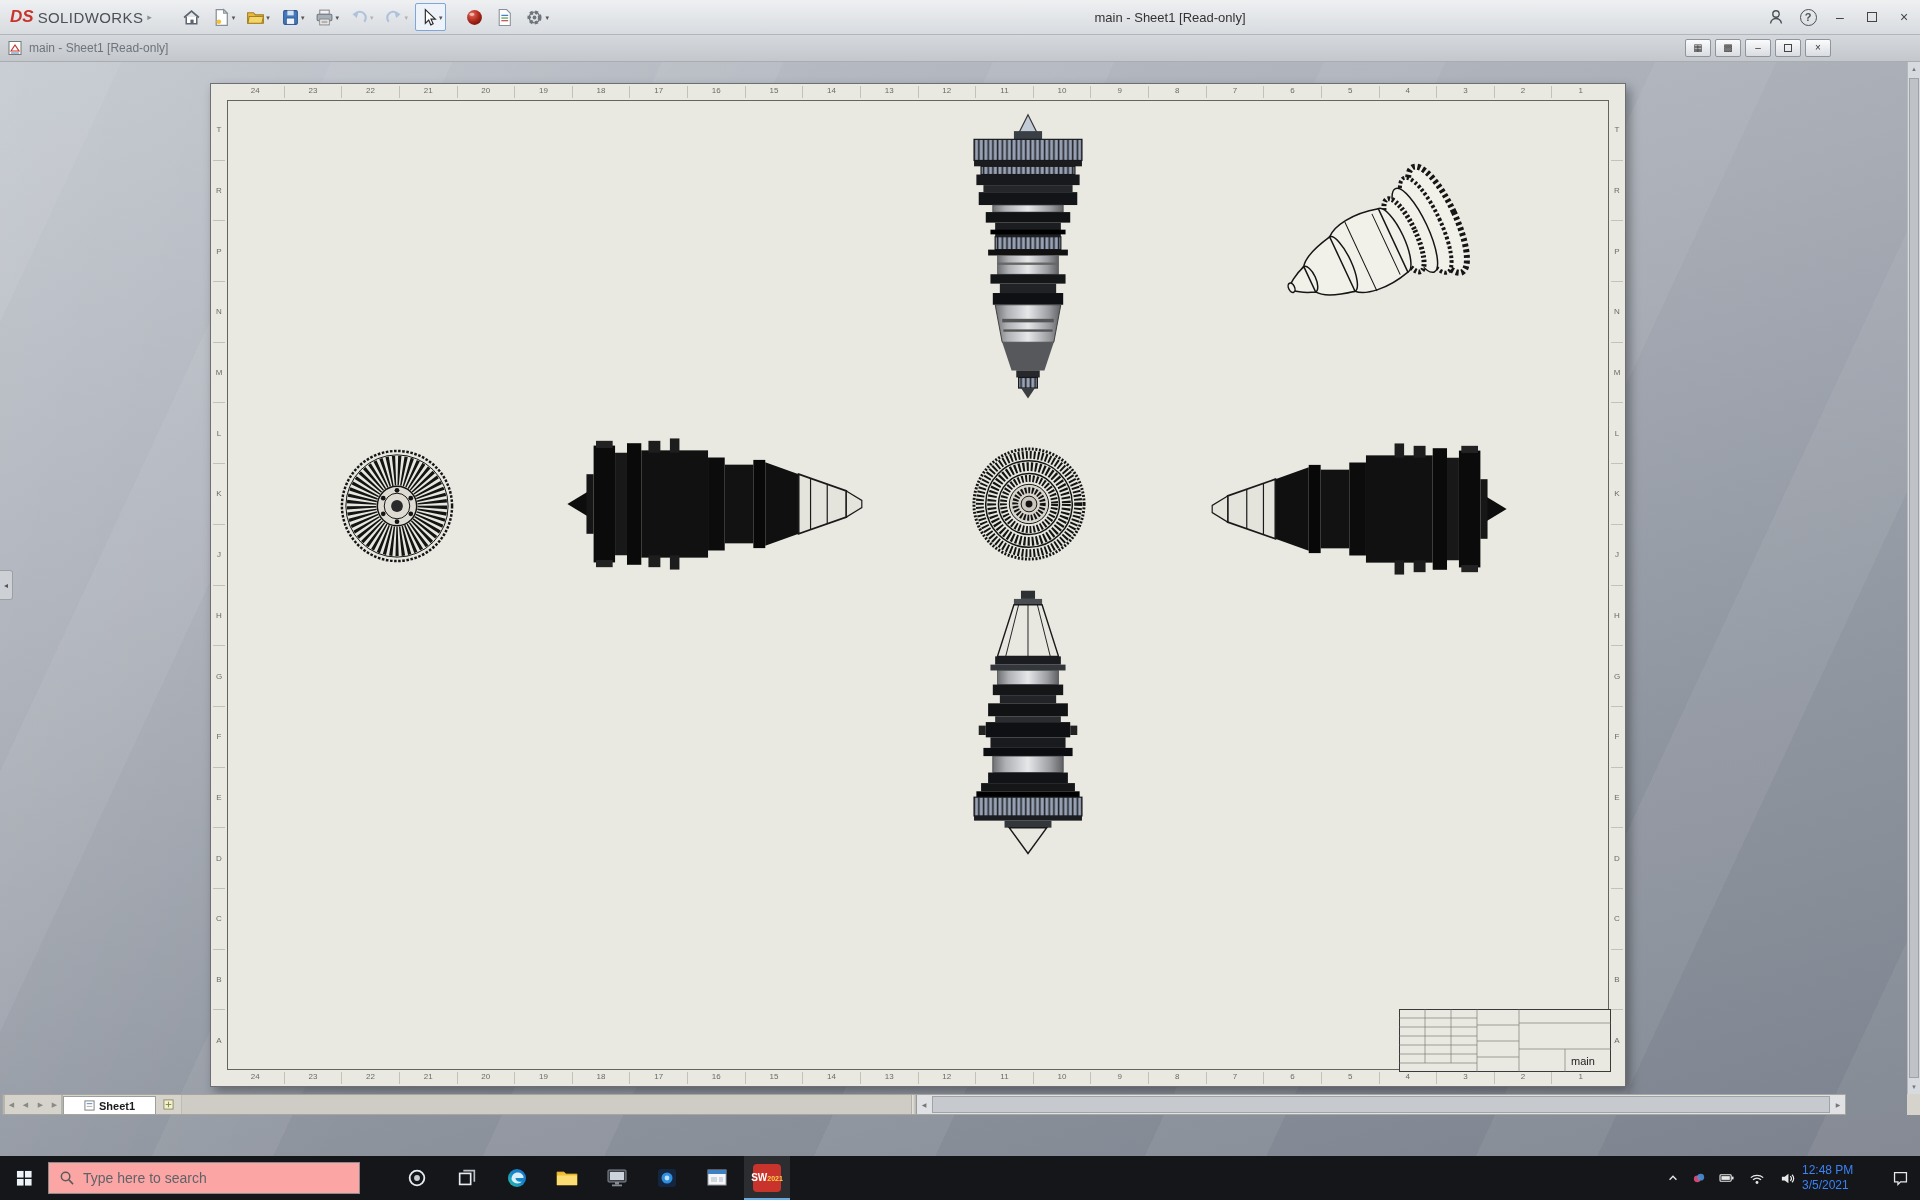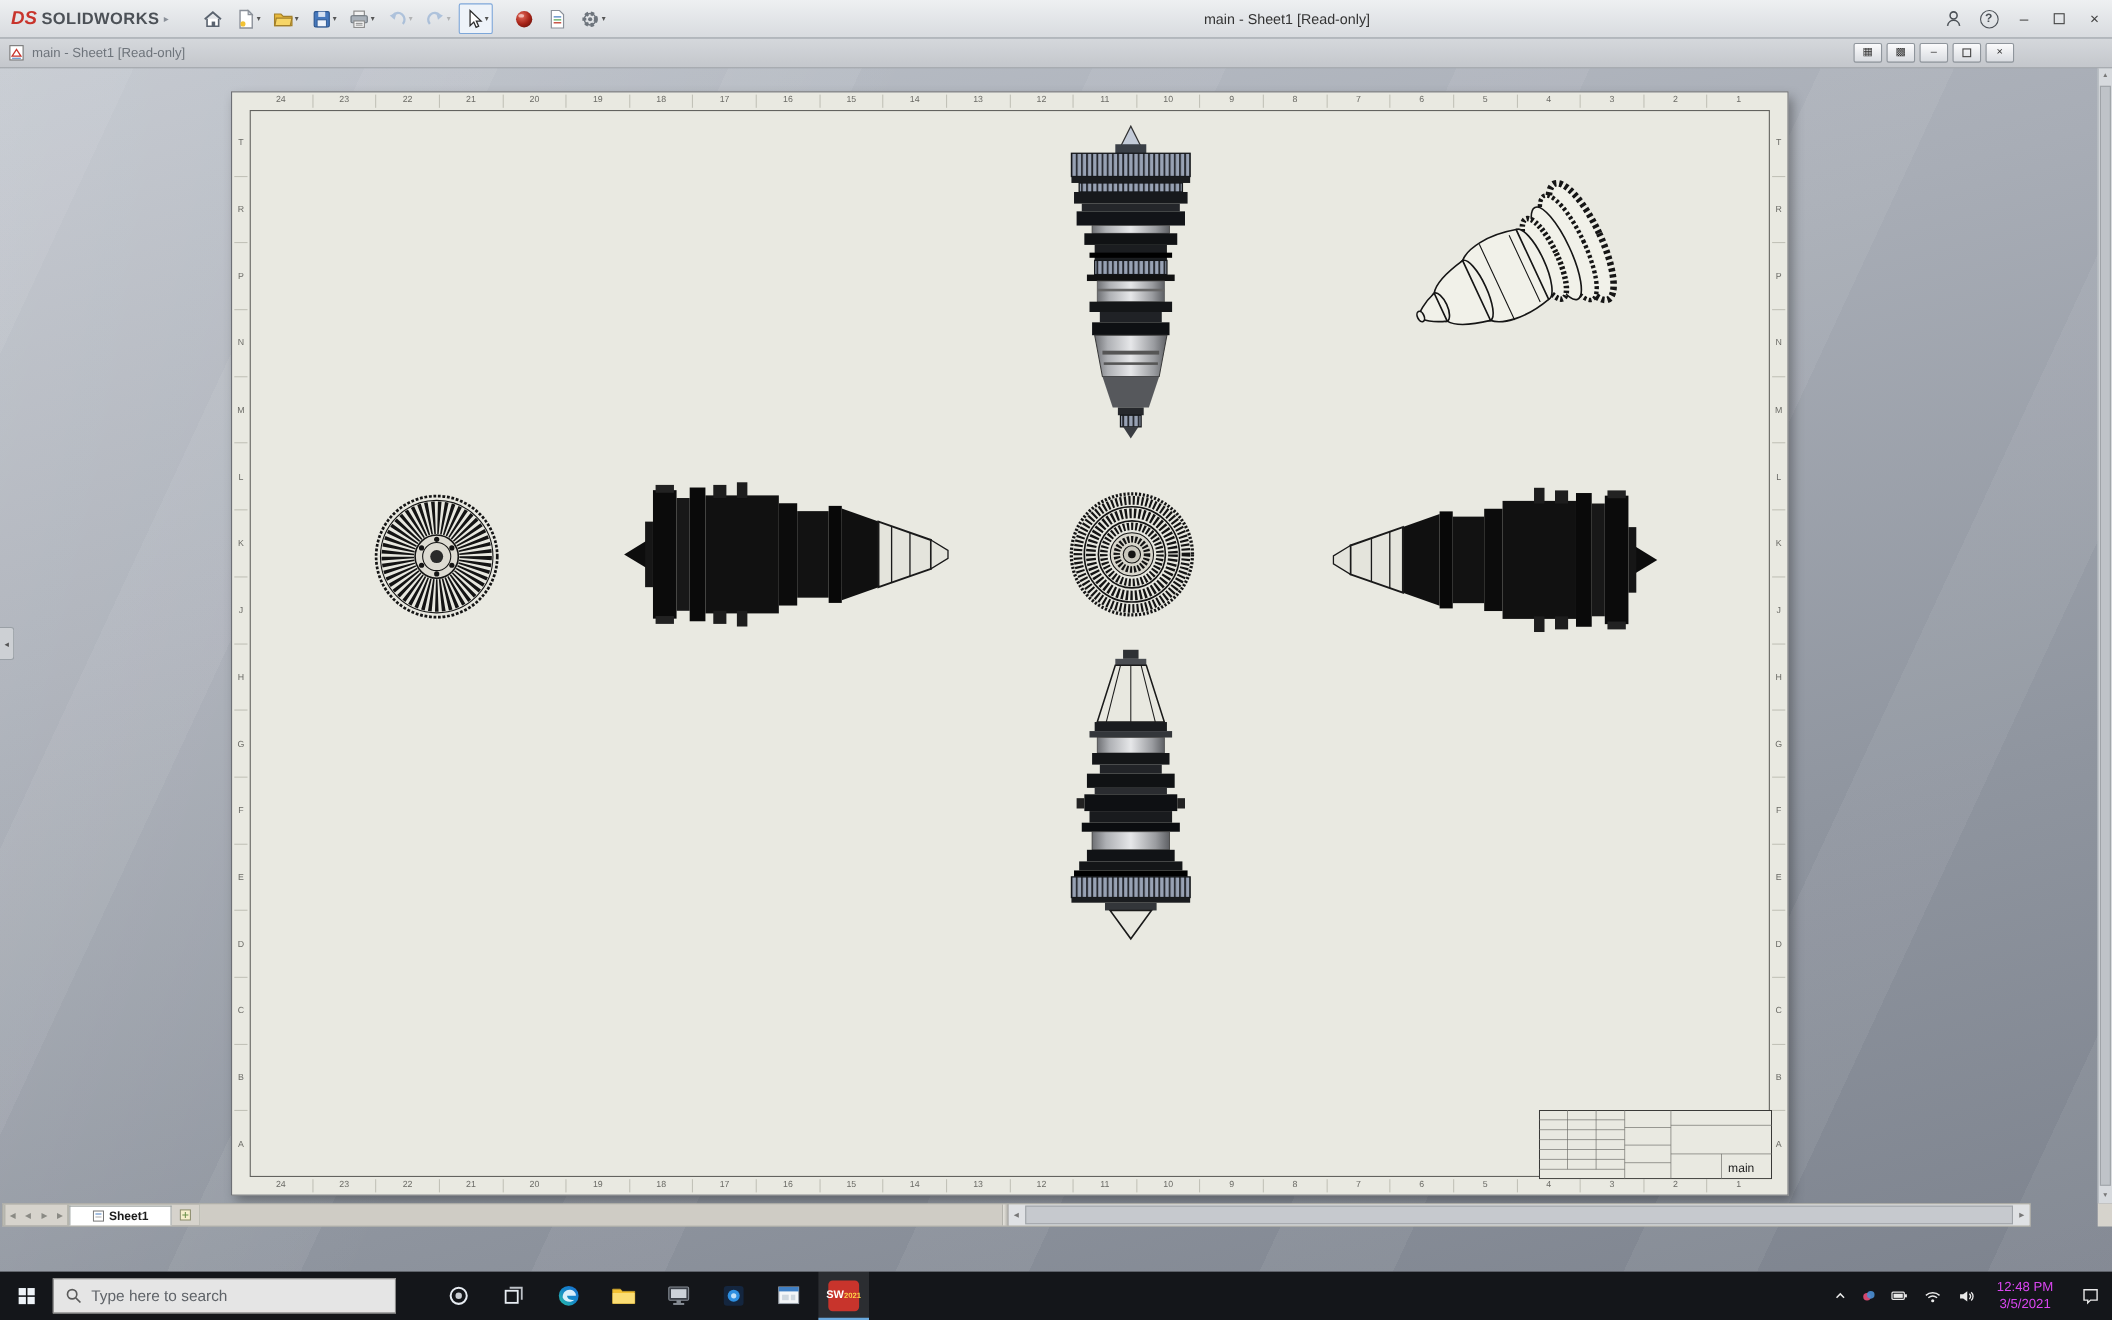--- a/index.html
+++ b/index.html
@@ -3,21 +3,21 @@
 <meta charset="utf-8">
 <style>
 *{margin:0;padding:0;box-sizing:border-box}
 html,body{width:1920px;height:1200px;overflow:hidden;font-family:"Liberation Sans","DejaVu Sans",sans-serif}
 #root{position:relative;width:1920px;height:1200px;background:#9aa0a8;overflow:hidden}
 
 
 .titlebar{position:absolute;top:0;left:0;right:0;height:35px;background:linear-gradient(#eef0f2,#d8dbdf);border-bottom:1px solid #b2b6bb;display:flex;align-items:center;padding-left:10px;z-index:30}
 .brand{display:flex;align-items:center;gap:4px;margin-right:26px}
 .ds{color:#c8342c;font-weight:bold;font-style:italic;font-size:17px}
-.brandname{color:#4c5157;font-weight:bold;font-size:15px;letter-spacing:.4px}
+.brandname{color:#4c5157;font-weight:normal;font-size:15px;letter-spacing:.4px}
 .brand-arrow{color:#8a9099;font-size:9px}
 .tools{display:flex;align-items:center;gap:3px}
 .tool{height:28px;padding:0 3px;display:flex;align-items:center;gap:1px;border:1px solid transparent;border-radius:2px}
 .tool svg{width:19px;height:19px}
 .tool .caret{font-size:7px;color:#555;line-height:1}
 .tool.disabled{opacity:.35}
 .tool.active{background:#eef3f9;border-color:#7da7d9}
 .tool.gap{margin-left:12px}
 .tb-title{position:absolute;left:1170px;transform:translateX(-50%);font-size:13px;color:#333;white-space:nowrap}
 .win-icons{margin-left:auto;display:flex;align-items:center;height:35px}
@@ -72,26 +72,26 @@
 .hscroll{width:928px;display:flex;align-items:stretch;background:#dfe1e4}
 .hscroll .sarrow{width:14px;display:flex;align-items:center;justify-content:center;font-size:6px;color:#777}
 .hscroll .htrack{flex:1;position:relative}
 .hscroll .hthumb{position:absolute;top:1px;bottom:1px;left:1px;right:1px;background:#c6c9ce;border:1px solid #9fa3a8}
 .corner{position:absolute;left:1907px;top:1094px;width:13px;height:21px;background:#d6d3cc;z-index:6}
 
 
 .taskbar{position:absolute;left:0;top:1156px;width:1920px;height:44px;background:#14161a;display:flex;align-items:center;z-index:40}
 .tk-btn{width:46px;height:44px;display:flex;align-items:center;justify-content:center;flex:0 0 auto}
 .tk-btn.active{background:rgba(255,255,255,.10);box-shadow:inset 0 -2px 0 #6aa9dd}
-.searchbox{width:312px;height:32px;background:#e5e5e5;border:1px solid #8a8a8a;display:flex;align-items:center;gap:8px;padding:12px 10px;flex:0 0 auto}
+.searchbox{width:312px;height:32px;background:#fca5a5;border:1px solid #8a8a8a;display:flex;align-items:center;gap:8px;padding:12px 10px;flex:0 0 auto}
 .searchbox .ph{font-size:14px;color:#5f6368;white-space:nowrap}
 .tray{margin-left:auto;display:flex;align-items:center;height:44px}
 .tray-ic{width:26px;height:44px;display:flex;align-items:center;justify-content:center}
 .tray-ic.w30{width:30px}
-.clock{width:78px;text-align:center;font-size:12px;color:#d946ef;line-height:15px}
+.clock{width:78px;font-size:12px;color:#3b82f6;line-height:15px}
 .action{width:40px;height:44px;display:flex;align-items:center;justify-content:center}
 .sw-icon{width:28px;height:28px;border-radius:4px;background:#c8342c;color:#fff;display:flex;flex-direction:row;align-items:center;justify-content:center;font-weight:bold;line-height:1}
 .sw-icon .t{font-size:10px}.sw-icon .y{font-size:7px;color:#ffd24a}
 .hidden-defs{position:absolute;width:0;height:0;overflow:hidden}
 </style>
 </head>
 <body>
 
 <div id="root">
 

